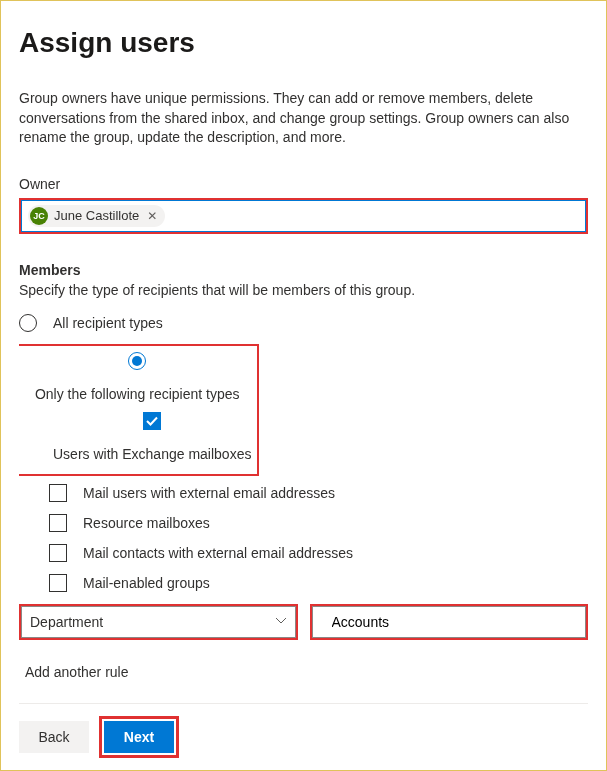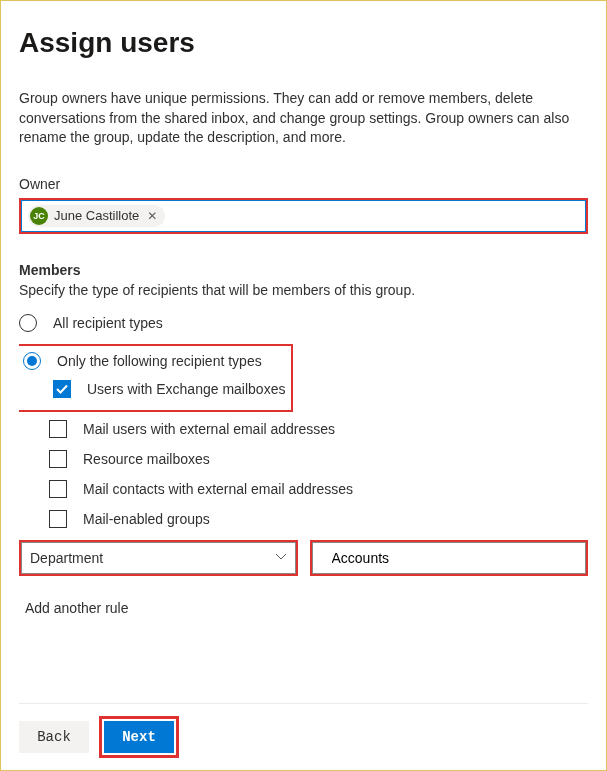--- a/index.html
+++ b/index.html
@@ -125,21 +125,21 @@
   .checkbox.checked svg { display: block; }
   .checkbox svg { display: none; width: 12px; height: 12px; }
   .indent-1 { margin-left: 30px; }
   .hl-red {
     border: 2px solid #e03131;
     padding: 6px 6px 2px 6px;
     margin-bottom: 8px;
     margin-left: -4px;
     width: fit-content;
   }
-  .hl-red .radio-row, .hl-red .check-row { margin-bottom: 10px; }
+  .hl-red .radio-row, .hl-red .check-row { margin-bottom: 10px; flex-direction: column; }
   .hl-red .check-row { margin-left: 30px; }
   .membership-label {
     margin-top: 20px;
     margin-bottom: 8px;
   }
   .rule-row {
     display: flex;
     gap: 12px;
     margin-bottom: 18px;
   }
@@ -183,21 +183,21 @@
     padding-top: 12px;
     display: flex;
     align-items: center;
     gap: 10px;
   }
   .btn {
     min-width: 70px;
     height: 32px;
     padding: 0 16px;
     font-size: 14px;
-    font-family: Liberation Mono, monospace;
+    font-family: Liberation Sans, sans-serif;
     cursor: pointer;
     border: none;
     display: inline-flex;
     align-items: center;
     justify-content: center;
   }
   .btn-default {
     background: #f3f2f1;
     color: #323130;
   }

